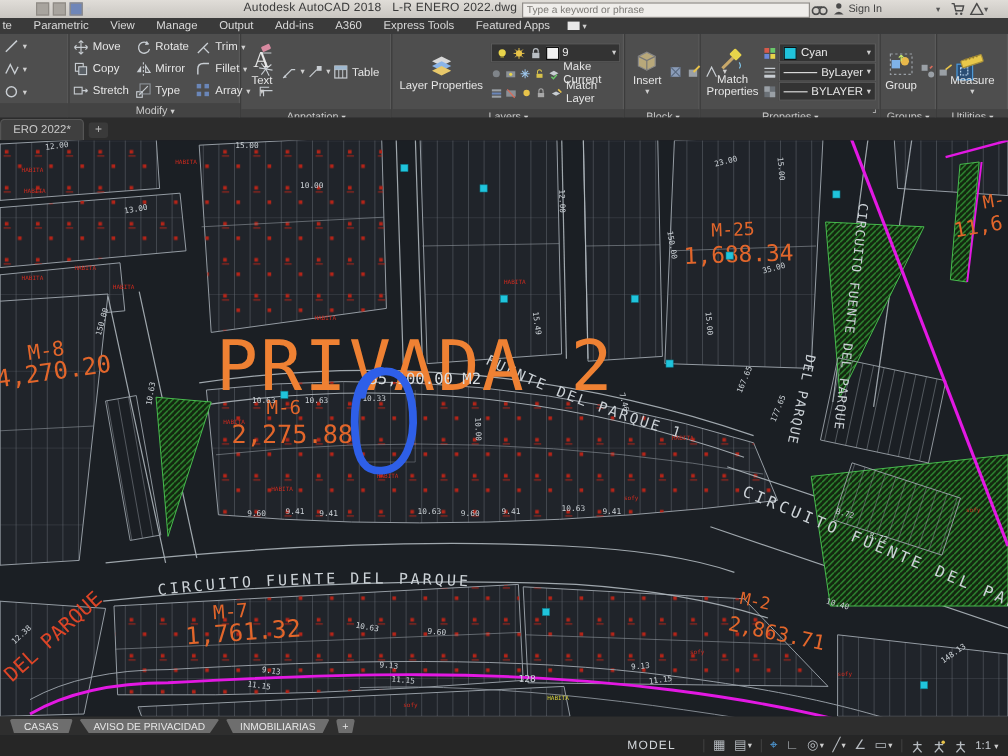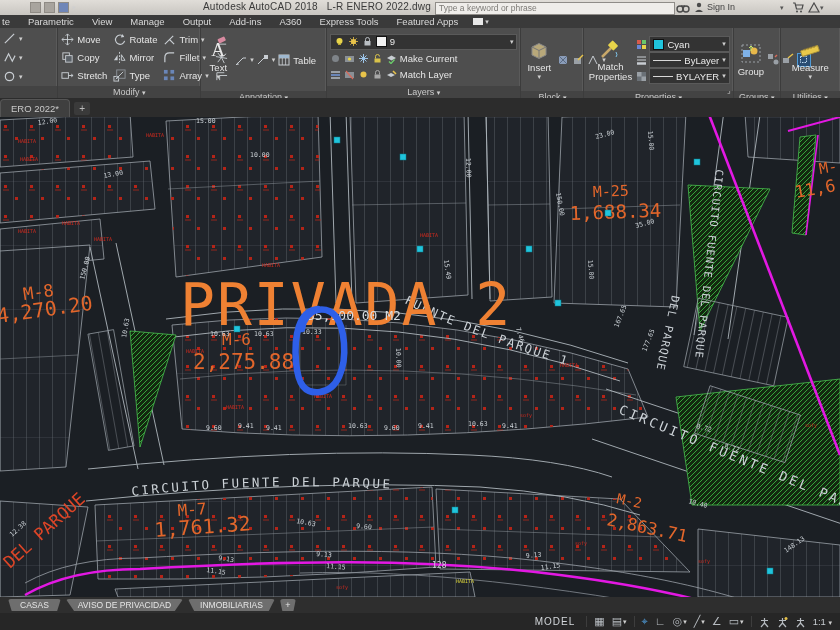--- a/index.html
+++ b/index.html
@@ -58,21 +58,21 @@
   .laytabs{position:absolute;top:597px;left:0;width:840px;height:16px;background:#2e2e2e;display:flex;align-items:center;gap:5px;padding-left:8px}
   .ltab{background:#6e6e6e;color:#e6e6e6;font-size:8.5px;line-height:12px;height:12px;padding:0 12px;
     clip-path:polygon(0 0,100% 0,93% 100%,7% 100%);border-radius:3px}
   .lplus{background:#6e6e6e;color:#e6e6e6;font-size:9px;width:16px;height:12px;text-align:center;line-height:12px;
     clip-path:polygon(0 0,100% 0,85% 100%,15% 100%);border-radius:3px}
   
   .statusbar{position:absolute;top:613px;left:0;width:840px;height:17px;background:#262626;
     display:flex;align-items:center;justify-content:flex-end;gap:7px;padding-right:8px;box-sizing:border-box}
   .sico{font-size:11px;color:#b6bbc0;line-height:17px;display:flex;align-items:center;gap:1px}
   .sico.blue{color:#4f9bd8}
-  .smodel{font-size:10px;color:#d2d6da;letter-spacing:1px;margin-right:4px}
+  .smodel{font-size:10px;color:#d2d6da;letter-spacing:1px;margin-right:16px}
   .sscale{font-size:9.5px;color:#c6cbd0}
   .sdiv{width:1px;height:11px;background:#3d3d3d}
 </style>
 </head>
 <body>
 
 <div class="titlebar">
   <div class="qat">
     <i></i>
     <i></i>
@@ -281,20 +281,28 @@
             </svg>
             <span>Table</span>
           </div>
       </div>
     </div>
     <div class="plabel"><span>Annotation</span> <span class="caret">▾</span></div>
   </div>
 
   <div class="panel" style="width:196px">
     <div class="pbody">
+      <div class="bigbtn">
+        <svg class="bic" viewBox="0 0 22 22">
+            <path d="M3 8 l8 -4 8 4 -8 4 z" fill="#d8d8d8"></path>
+            <path d="M3 12 l8 -4 8 4 -8 4 z" fill="#8ab4e8"></path>
+            <path d="M3 16 l8 -4 8 4 -8 4 z" fill="#e8c86a"></path>
+          </svg>
+        <span>Layer Properties</span>
+      </div>
       <div class="lrows" style="flex:1">
         <div class="combo">
           <svg class="tiny" viewBox="0 0 11 11">
               <circle cx="5.5" cy="5" r="3" fill="#e8d44a"></circle>
               <path d="M4 8.5 h3" stroke="#b8a830"></path>
             </svg>
           <svg class="tiny" viewBox="0 0 11 11">
               <circle cx="5.5" cy="5.5" r="2.6" fill="#e8c34a"></circle>
               <path d="M5.5 1 V10 M1 5.5 H10 M2.3 2.3 L8.7 8.7 M8.7 2.3 L2.3 8.7" stroke="#e8c34a" stroke-width=".8"></path>
             </svg>

